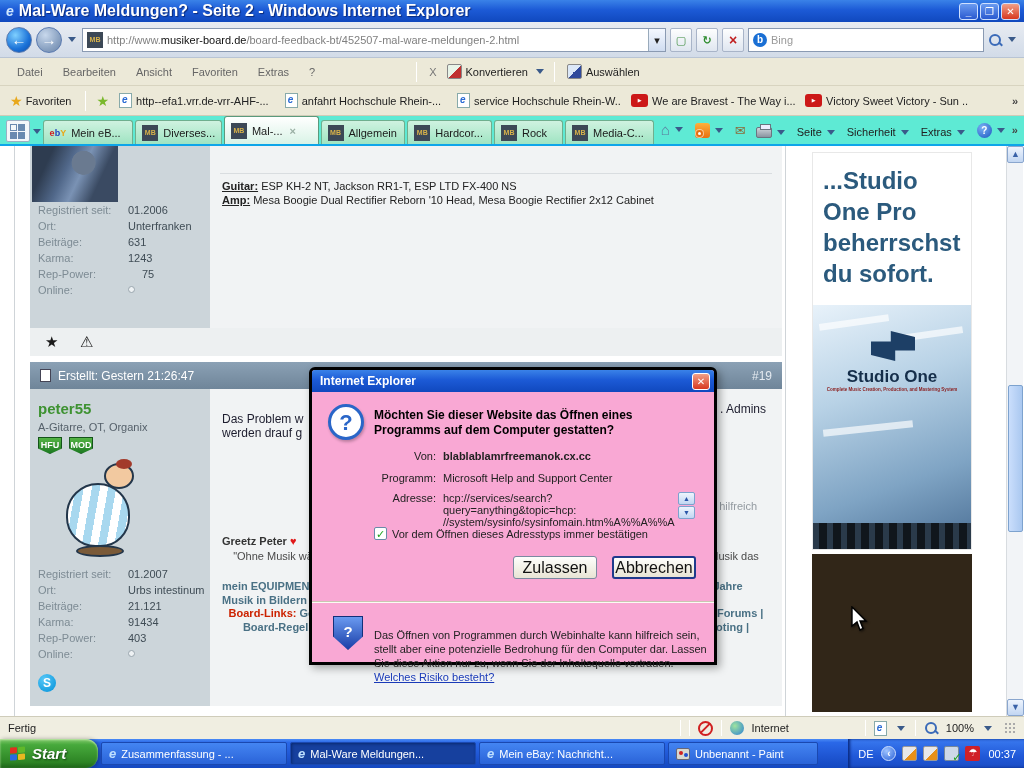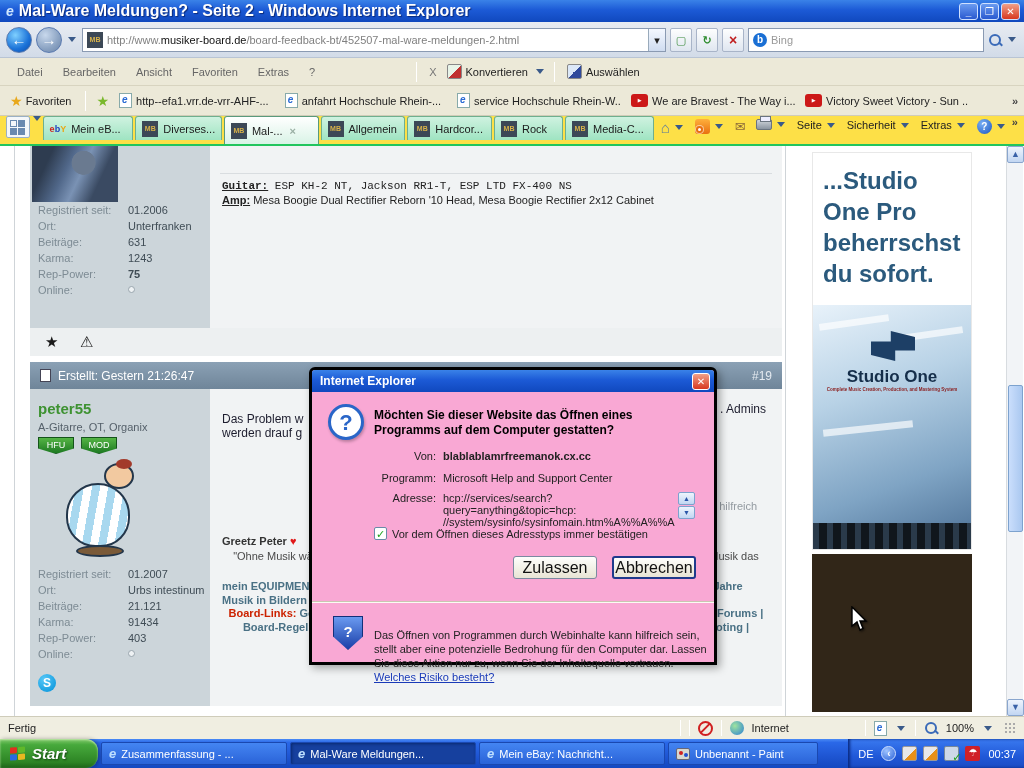--- a/index.html
+++ b/index.html
@@ -64,22 +64,22 @@
   .green-star{color:#7ab82c;font-size:14px;}
   .fav-link{display:flex;align-items:center;gap:4px;padding:3px 6px;max-width:170px;color:#222;
     white-space:nowrap;overflow:hidden;}
   .icon-page{width:13px;height:15px;background:#fff;border:1px solid #8aa;position:relative;flex:none;}
   .icon-page::after{content:"e";position:absolute;left:2px;top:0;font:italic bold 10px "Liberation Sans",sans-serif;color:#2a6ad4;}
   .icon-yt{width:17px;height:13px;background:#cc1818;border-radius:3px;color:#fff;font-size:5px;
     line-height:13px;text-align:center;font-weight:bold;flex:none;}
   .more-chevrons{margin-left:auto;color:#444;font-weight:bold;}
 
   
-  .tabrow{left:0;top:116px;width:1024px;height:30px;background:#fde047;border-bottom:2px solid #22c55e;
-    display:flex;align-items:flex-start;padding:0 4px;}
+  .tabrow{left:0;top:116px;width:1024px;height:30px;background:#5eead4;border-bottom:2px solid #0ea5e9;
+    display:flex;align-items:flex-end;padding:0 4px;}
   .qtabs{width:24px;height:22px;margin:0 1px 2px 2px;border:1px solid #9ab0c4;border-radius:2px;
     background:#f4f7fa;position:relative;}
   .qtabs::before{content:"";position:absolute;left:4px;top:4px;width:5px;height:5px;
     box-shadow:0 0 0 1px #6a8ab0,8px 0 0 1px #6a8ab0,0 8px 0 1px #6a8ab0,8px 8px 0 1px #6a8ab0;}
   .tab{height:24px;margin-right:2px;border:1px solid #6faf8e;border-bottom:none;border-radius:3px 3px 0 0;
     background:linear-gradient(180deg,#cff2e0,#9fe4c2);display:flex;align-items:center;padding:0 6px;gap:5px;
     font-size:11px;color:#1a1a1a;white-space:nowrap;overflow:hidden;}
   .tab.active{height:28px;background:linear-gradient(180deg,#ffffff,#d9f3e6);border-color:#5a9a7c;}
   .tab .favicon-mb{margin:0;}
   .icon-ebay{font-weight:bold;font-size:9px;flex:none;}
@@ -108,21 +108,21 @@
     radial-gradient(circle at 60% 30%,#6a7a90 0 18%,transparent 19%),
     linear-gradient(115deg,#2e3c50 20%,#51688a 40%,#7a92b4 55%,#3a4a62 75%);}
   .strip{background:#edf0f1;}
   .post-toolicon{font-size:15px;color:#1a1a1a;}
   .posthdr{background:linear-gradient(180deg,#8ba1b5,#6f8599);color:#fff;display:flex;align-items:center;
     padding:0 10px;font-size:12px;}
   .doc-ic{width:11px;height:13px;background:#fff;border:1px solid #445;margin-right:7px;flex:none;}
   .postnum{margin-left:auto;color:#e4eaf0;}
   .uname{color:#3e9232;font-weight:bold;font-size:15px;}
   .usub{color:#55606a;}
-  .badge{display:inline-block;width:36px;height:17px;margin-right:4px;color:#fff;font-weight:normal;
+  .badge{display:inline-block;width:24px;height:17px;margin-right:4px;color:#fff;font-weight:bold;
     font-size:9px;text-align:center;line-height:15px;
     background:linear-gradient(180deg,#55b445,#1d7a22);border:1px solid #14541a;
     clip-path:polygon(0 0,100% 0,100% 68%,50% 100%,0 68%);}
   .obelix{position:relative;}
   .obelix .body{position:absolute;left:8px;top:22px;width:64px;height:64px;border-radius:50% 50% 46% 46%;
     border:2px solid #23364a;background:repeating-linear-gradient(100deg,#fff 0 8px,#a8d8ef 8px 16px);}
   .obelix .head{position:absolute;left:46px;top:2px;width:30px;height:26px;border-radius:50%;
     background:#f2c9a0;border:2px solid #23364a;}
   .obelix .hair{position:absolute;left:58px;top:-2px;width:16px;height:10px;border-radius:50%;background:#a23a2a;}
   .obelix .feet{position:absolute;left:18px;top:84px;width:48px;height:12px;border-radius:50%;background:#7a5a38;border:2px solid #23364a;}
@@ -386,27 +386,27 @@
       <div class="abs avatar1" style="left:2px;top:0;width:86px;height:56px;"></div>
       <div class="abs plabel" style="left:8px;top:58px;">Registriert seit:</div>
       <div class="abs pvalue" style="left:98px;top:58px;">01.2006</div>
       <div class="abs plabel" style="left:8px;top:74px;">Ort:</div>
       <div class="abs pvalue" style="left:98px;top:74px;">Unterfranken</div>
       <div class="abs plabel" style="left:8px;top:90px;">Beiträge:</div>
       <div class="abs pvalue" style="left:98px;top:90px;">631</div>
       <div class="abs plabel" style="left:8px;top:106px;">Karma:</div>
       <div class="abs pvalue" style="left:98px;top:106px;">1243</div>
       <div class="abs plabel" style="left:8px;top:122px;">Rep-Power:</div>
-      <div class="abs pvalue" style="left:98px;top:122px;font-weight:bold;">75</div>
+      <div class="abs pvalue" style="left:112px;top:122px;">75</div>
       <div class="abs plabel" style="left:8px;top:138px;">Online:</div>
       <div class="abs online-dot" style="left:98px;top:140px;"></div>
     </div>
     <div class="abs postbody-panel" style="left:210px;top:0;width:572px;height:182px;">
       <div class="abs divider" style="left:10px;top:27px;width:552px;"></div>
-      <div class="abs" style="left:12px;top:34px;font-family:Liberation Mono, monospace;"><b style="text-decoration:underline">Guitar:</b> <span>ESP KH-2 NT, Jackson RR1-T, ESP LTD FX-400 NS</span></div>
+      <div class="abs" style="left:12px;top:34px;"><b style="text-decoration:underline">Guitar:</b> <span>ESP KH-2 NT, Jackson RR1-T, ESP LTD FX-400 NS</span></div>
       <div class="abs" style="left:12px;top:48px;"><b style="text-decoration:underline">Amp:</b> <span>Mesa Boogie Dual Rectifier Reborn '10 Head, Mesa Boogie Rectifier 2x12 Cabinet</span></div>
     </div>
     <div class="abs strip" style="left:30px;top:182px;width:752px;height:28px;">
       <span class="abs post-toolicon" style="left:15px;top:5px;">★</span>
       <span class="abs post-toolicon" style="left:50px;top:5px;">⚠</span>
     </div>
 
     <div class="abs posthdr" style="left:30px;top:216px;width:752px;height:27px;">
       <span class="doc-ic"></span>
       <span>Erstellt: Gestern 21:26:47</span>

